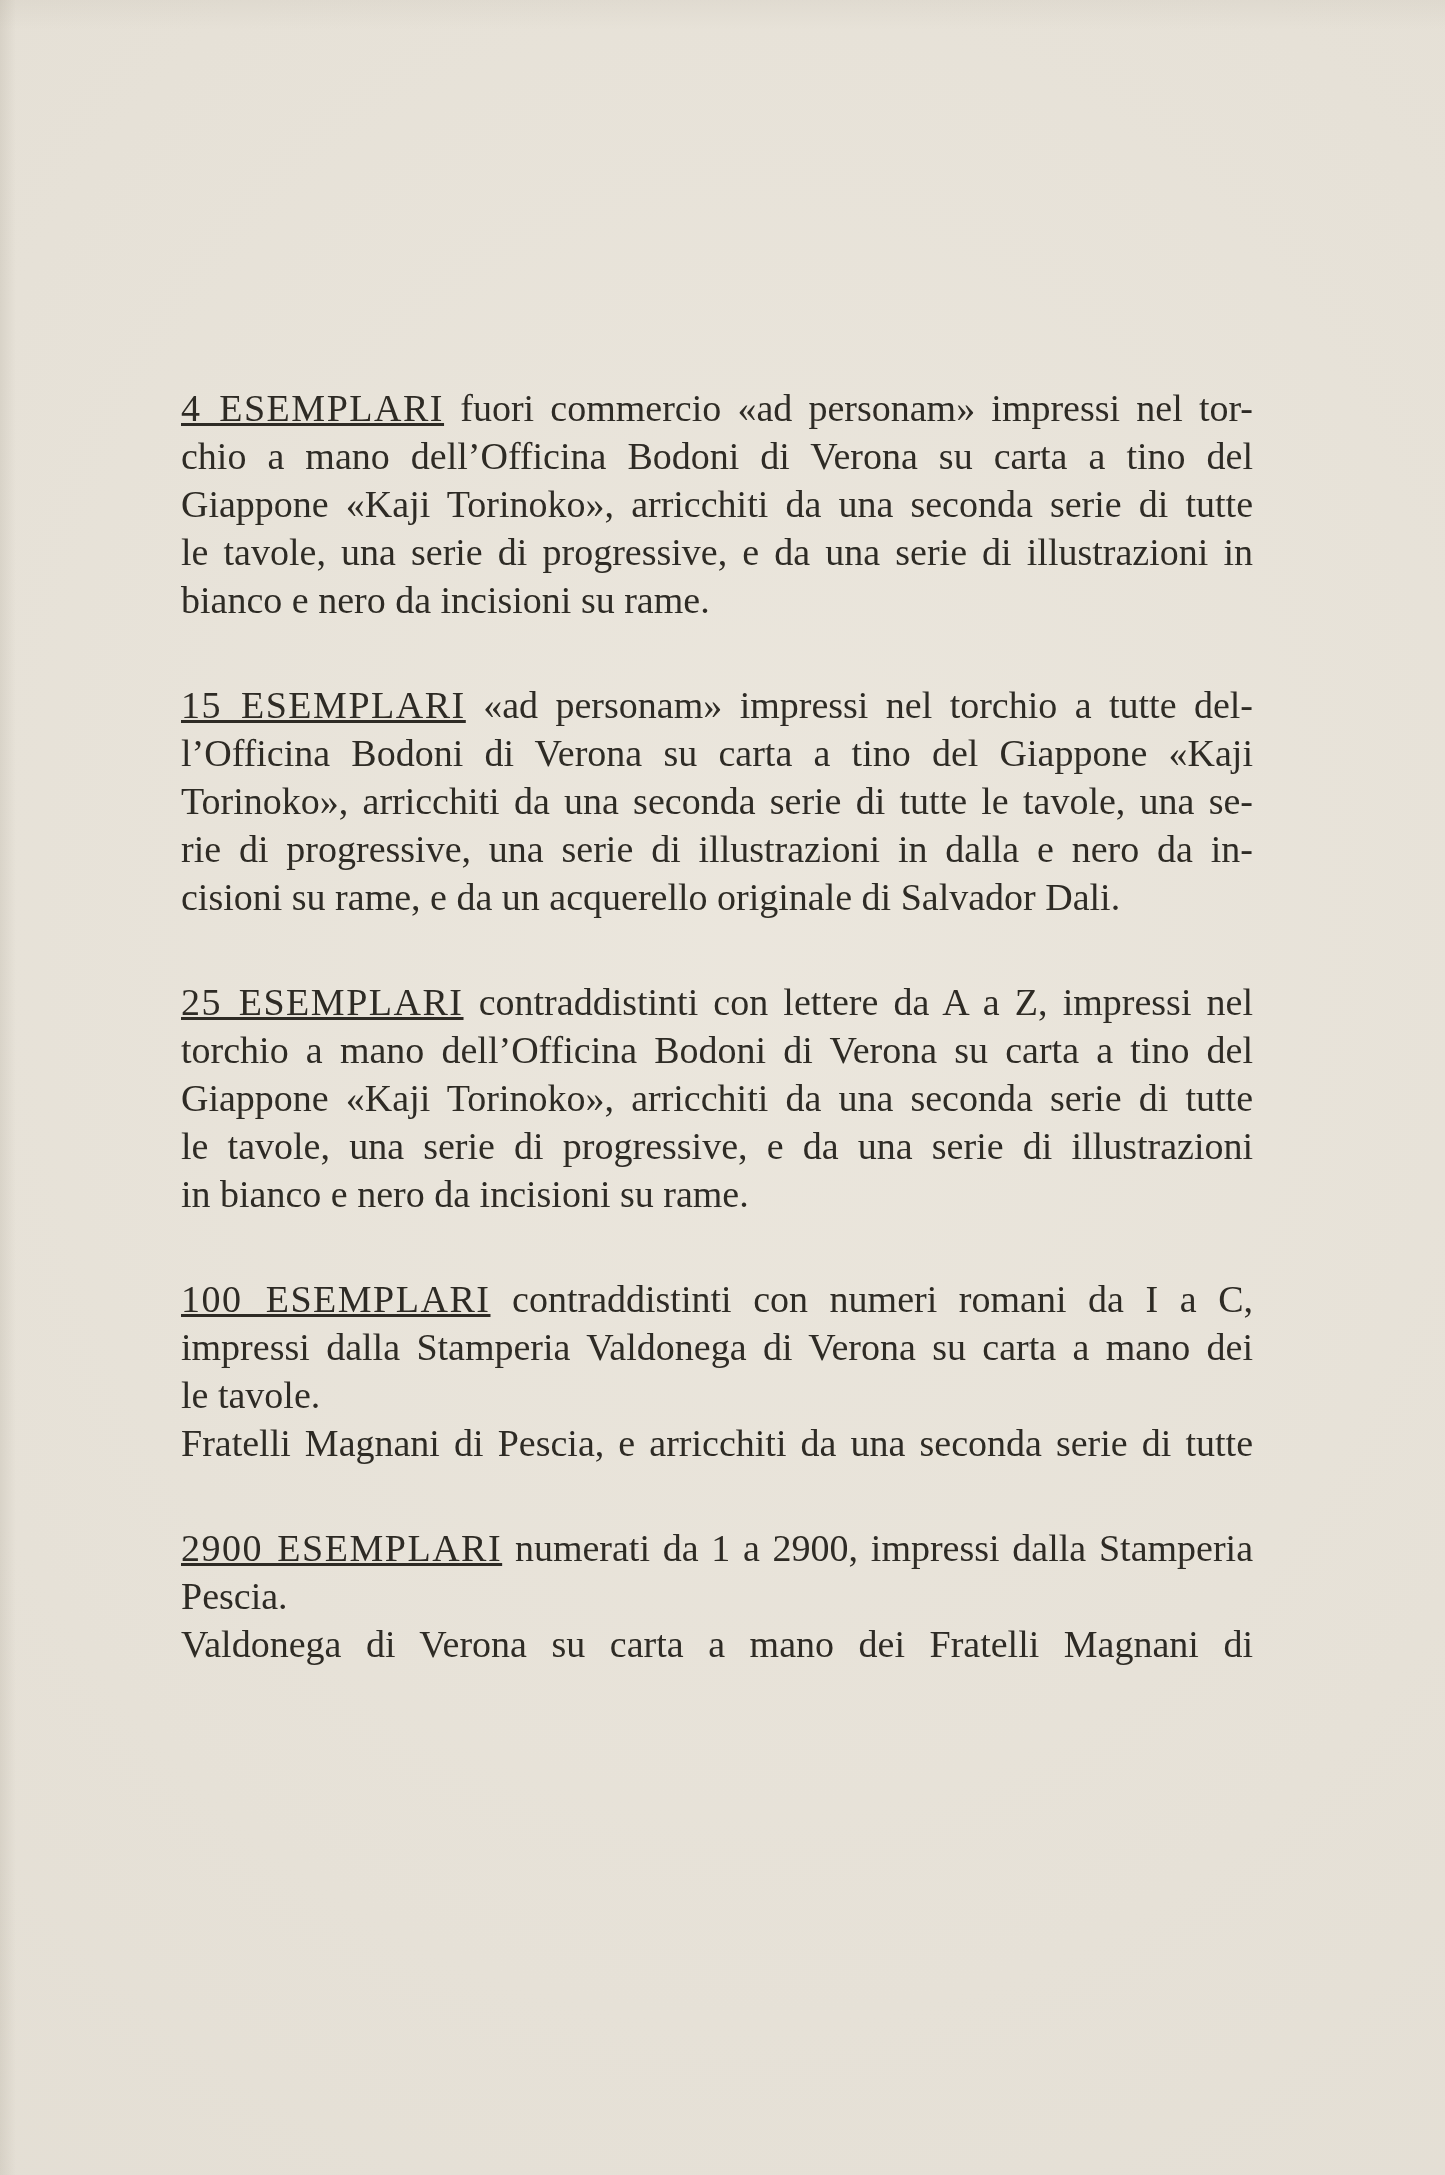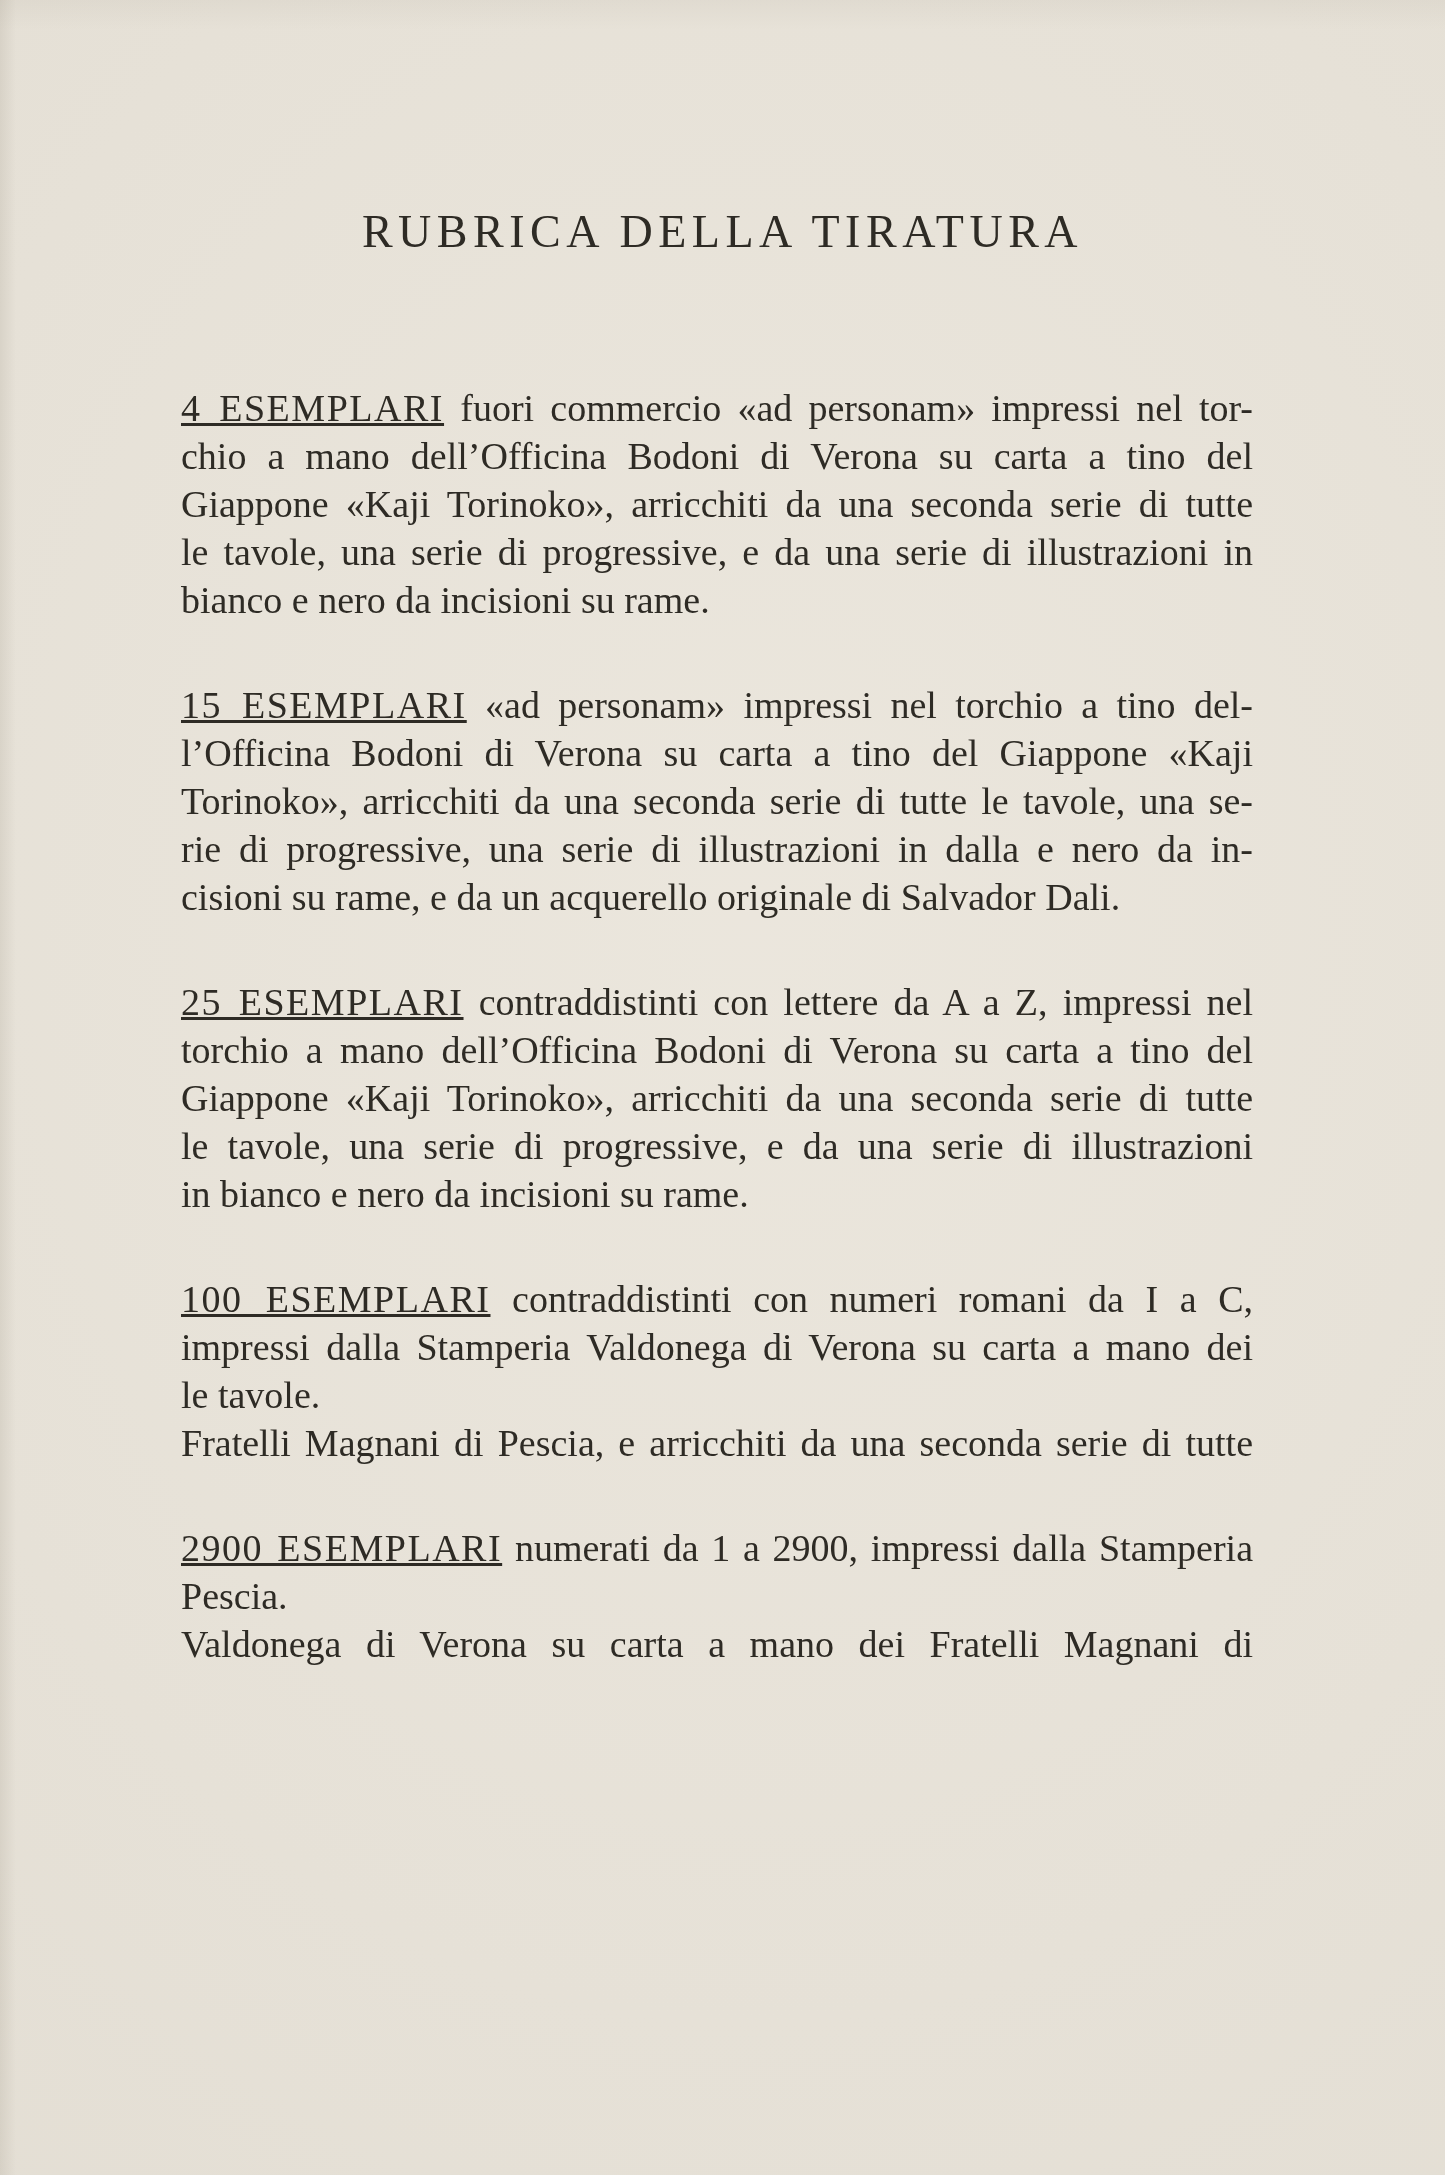--- a/index.html
+++ b/index.html
@@ -47,34 +47,33 @@
     white-space: normal;
   }
   .line.last { text-align-last: left; }
   .lead { letter-spacing: 0.04em; text-decoration: underline; }
 </style>
 </head>
 <body>
 
 <div class="page">
 
-  <div class="title">RUBRICA DELLA TIRATURA</div>
 
   <div class="content">
 
     <section class="para">
       <div class="line"><span class="lead">4 ESEMPLARI</span> <span>fuori commercio «ad personam» impressi nel tor-</span></div>
       <div class="line">chio a mano dell’Officina Bodoni di Verona su carta a tino del</div>
       <div class="line">Giappone «Kaji Torinoko», arricchiti da una seconda serie di tutte</div>
       <div class="line">le tavole, una serie di progressive, e da una serie di illustrazioni in</div>
       <div class="line last">bianco e nero da incisioni su rame.</div>
     </section>
 
     <section class="para">
-      <div class="line"><span class="lead">15 ESEMPLARI</span> <span>«ad personam» impressi nel torchio a tino del-</span></div>
+      <div class="line"><span class="lead">15 ESEMPLARI</span> <span>«ad personam» impressi nel torchio a tutte del-</span></div>
       <div class="line">l’Officina Bodoni di Verona su carta a tino del Giappone «Kaji</div>
       <div class="line">Torinoko», arricchiti da una seconda serie di tutte le tavole, una se-</div>
       <div class="line">rie di progressive, una serie di illustrazioni in dalla e nero da in-</div>
       <div class="line last">cisioni su rame, e da un acquerello originale di Salvador Dali.</div>
     </section>
 
     <section class="para">
       <div class="line"><span class="lead">25 ESEMPLARI</span> <span>contraddistinti con lettere da A a Z, impressi nel</span></div>
       <div class="line">torchio a mano dell’Officina Bodoni di Verona su carta a tino del</div>
       <div class="line">Giappone «Kaji Torinoko», arricchiti da una seconda serie di tutte</div>

